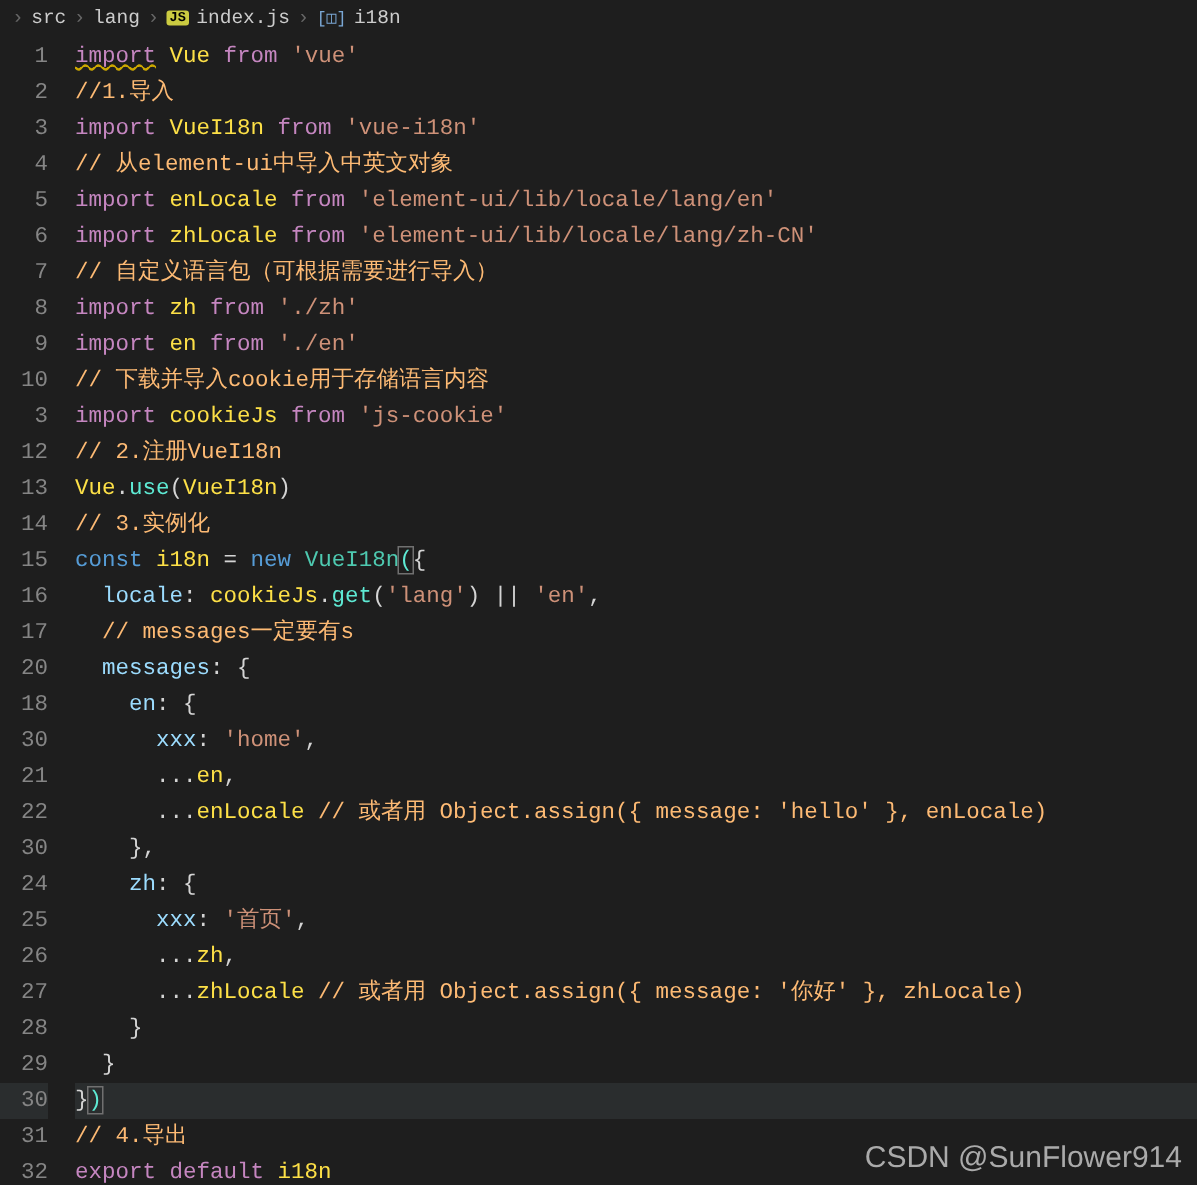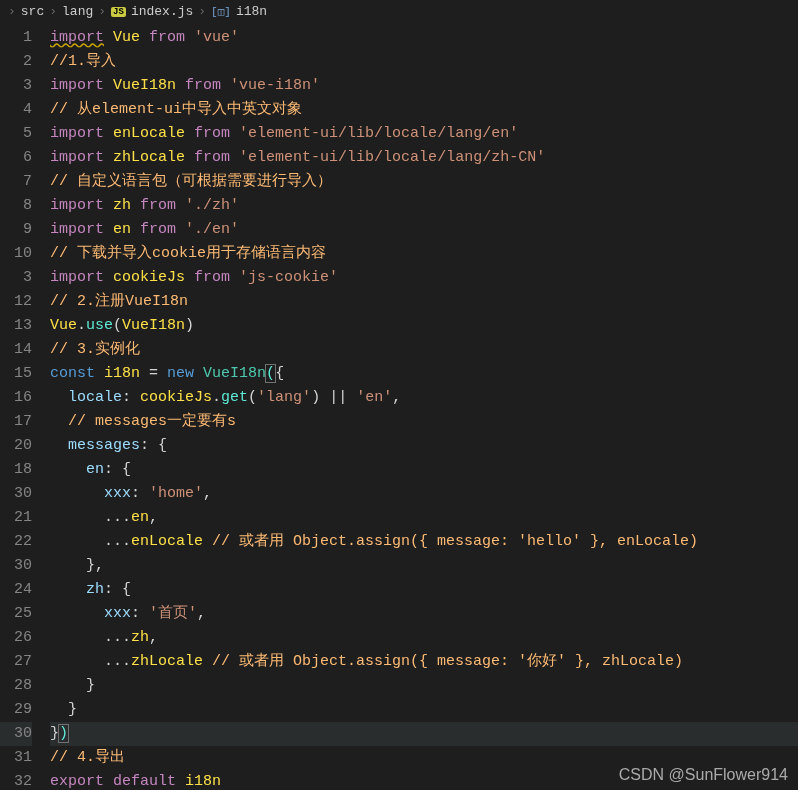--- a/index.html
+++ b/index.html
@@ -65,21 +65,21 @@
     .squiggle {
       text-decoration: underline wavy #cca700;
       text-decoration-skip-ink: none;
     }
     .line-highlight { background: #2a2d2e; }
     .watermark {
       position: absolute;
       bottom: 6px;
       right: 10px;
       color: #aaaaaa;
-      font-size: 16px;
+      font-size: 20px;
       font-family: sans-serif;
     }
   </style>
 </head>
 <body>
 
 <div class="breadcrumb">
   <span class="sep">›</span>
   <span>src</span>
   <span class="sep">›</span>

